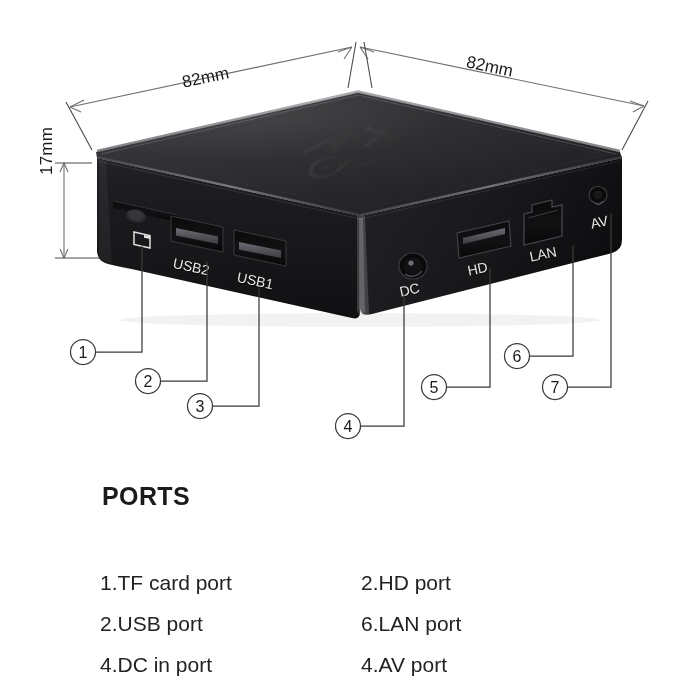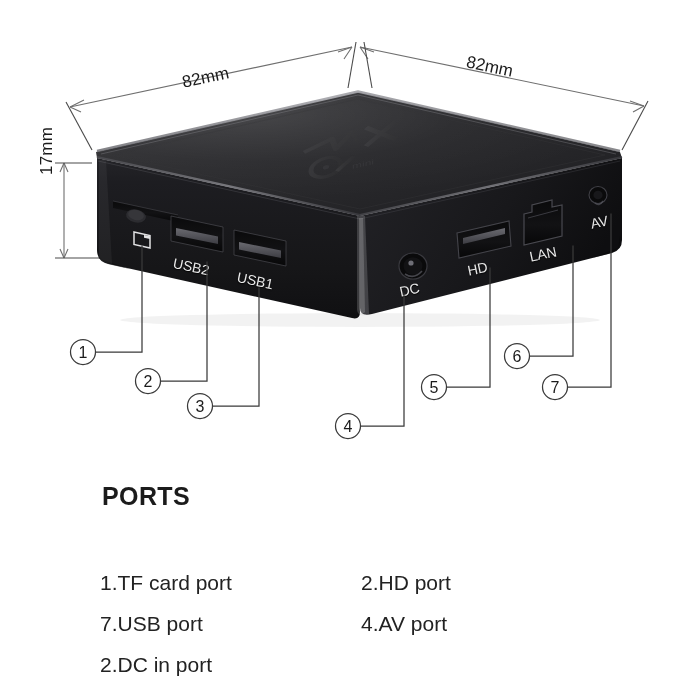--- a/index.html
+++ b/index.html
@@ -317,23 +317,24 @@
       <circle class="callcirc" cx="555" cy="387" r="12.5"></circle>
       <text class="calltxt" x="555" y="387.5">7</text>
     </g>
   </svg>
 
   <div id="ports-block">
     <div id="ports-title">PORTS</div>
     <div class="portcols">
       <div class="portcol">
         <div class="portitem">1.TF card port</div>
-        <div class="portitem">7.USB port</div>
-        <div class="portitem">2.DC in port</div>
+        <div class="portitem">2.USB port</div>
+        <div class="portitem">4.DC in port</div>
       </div>
       <div class="portcol">
         <div class="portitem">2.HD port</div>
+        <div class="portitem">6.LAN port</div>
         <div class="portitem">4.AV port</div>
       </div>
     </div>
   </div>
 
 </div>
 
 </body></html>

